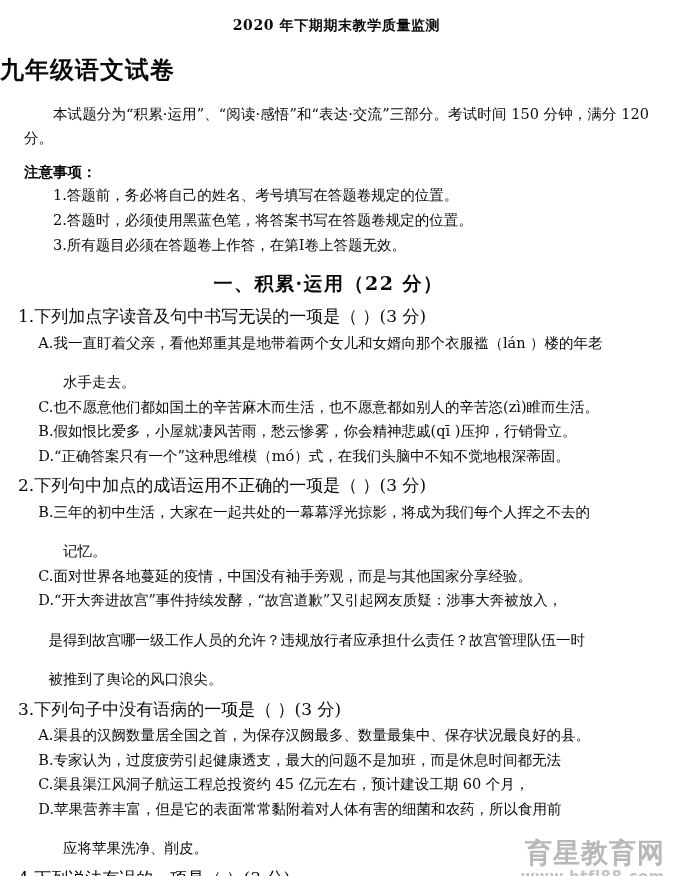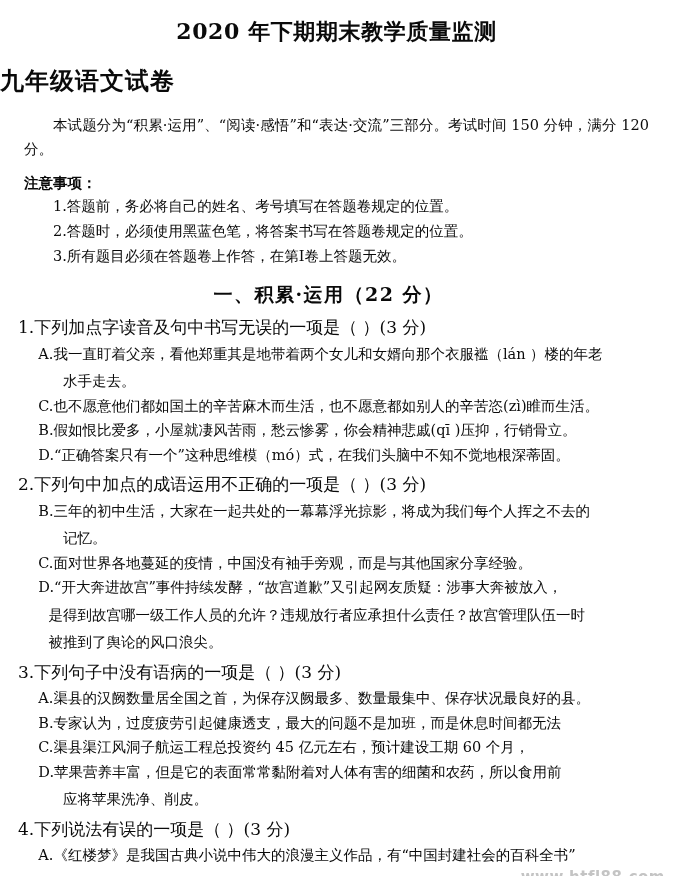--- a/index.html
+++ b/index.html
@@ -17,21 +17,21 @@
   }
   .page {
     position: relative;
     width: 673px;
     height: 876px;
     padding: 0;
     box-sizing: border-box;
   }
   .title1 {
     text-align: center;
-    font-size: 22px;
+    font-size: 14px;
     font-weight: bold;
     letter-spacing: 0.6px;
     margin: 16px 0 0 0;
     line-height: 1.4;
   }
   .title2 {
     font-size: 24px;
     font-weight: bold;
     letter-spacing: 1px;
     margin: 18px 0 0 0;
@@ -72,21 +72,21 @@
     font-size: 14.5px;
     line-height: 1.62;
     margin: 1px 18px 0 18px;
     padding-left: 1.45em;
     text-align: justify;
     text-indent: -0.05em;
   }
   .opt-cont {
     font-size: 14.5px;
     line-height: 1.62;
-    margin: 4px 18px 0 18px;
+    margin: 16px 18px 0 18px;
     padding-left: 3.1em;
     text-align: justify;
   }
   .opt-ind {
     padding-left: 2.1em;
   }
   .watermark {
     position: absolute;
     right: 8px;
     bottom: 6px;
@@ -146,16 +146,17 @@
   <div class="opt">A.渠县的汉阙数量居全国之首，为保存汉阙最多、数量最集中、保存状况最良好的县。</div>
   <div class="opt">B.专家认为，过度疲劳引起健康透支，最大的问题不是加班，而是休息时间都无法</div>
   <div class="opt">C.渠县渠江风洞子航运工程总投资约 45 亿元左右，预计建设工期 60 个月，</div>
   <div class="opt">D.苹果营养丰富，但是它的表面常常黏附着对人体有害的细菌和农药，所以食用前</div>
   <div class="opt-cont">应将苹果洗净、削皮。</div>
 
   <div class="q">4.下列说法有误的一项是（        ）(3 分)</div>
   <div class="opt">A.《红楼梦》是我国古典小说中伟大的浪漫主义作品，有“中国封建社会的百科全书”</div>
 
   <div class="watermark">
+    <div class="wm-main">育星教育网</div>
     <div class="wm-sub">www.htfl88.com</div>
   </div>
 
 </div>
 
 </body></html>

